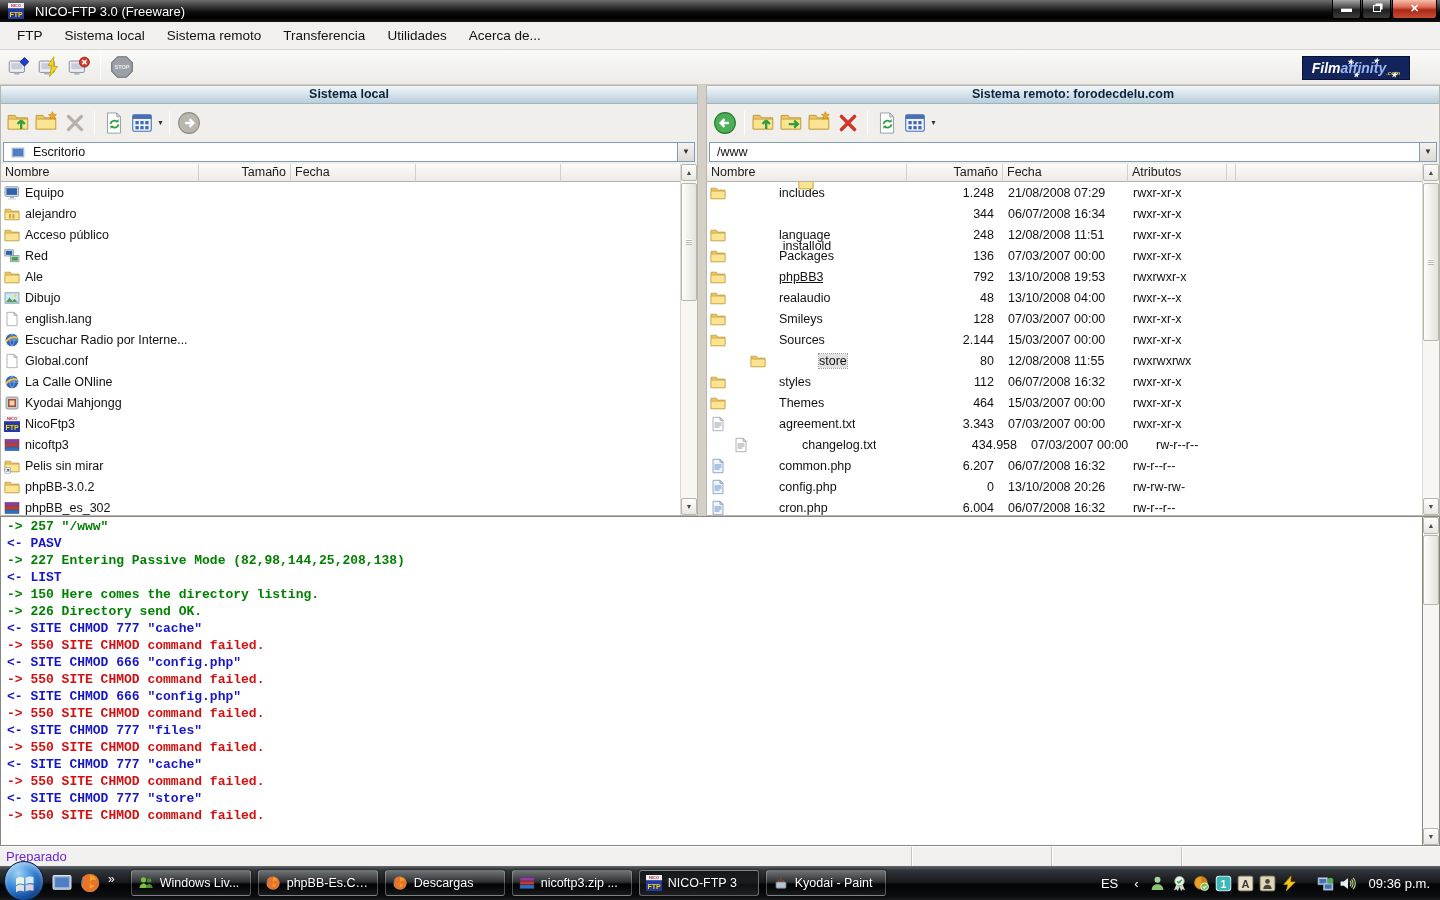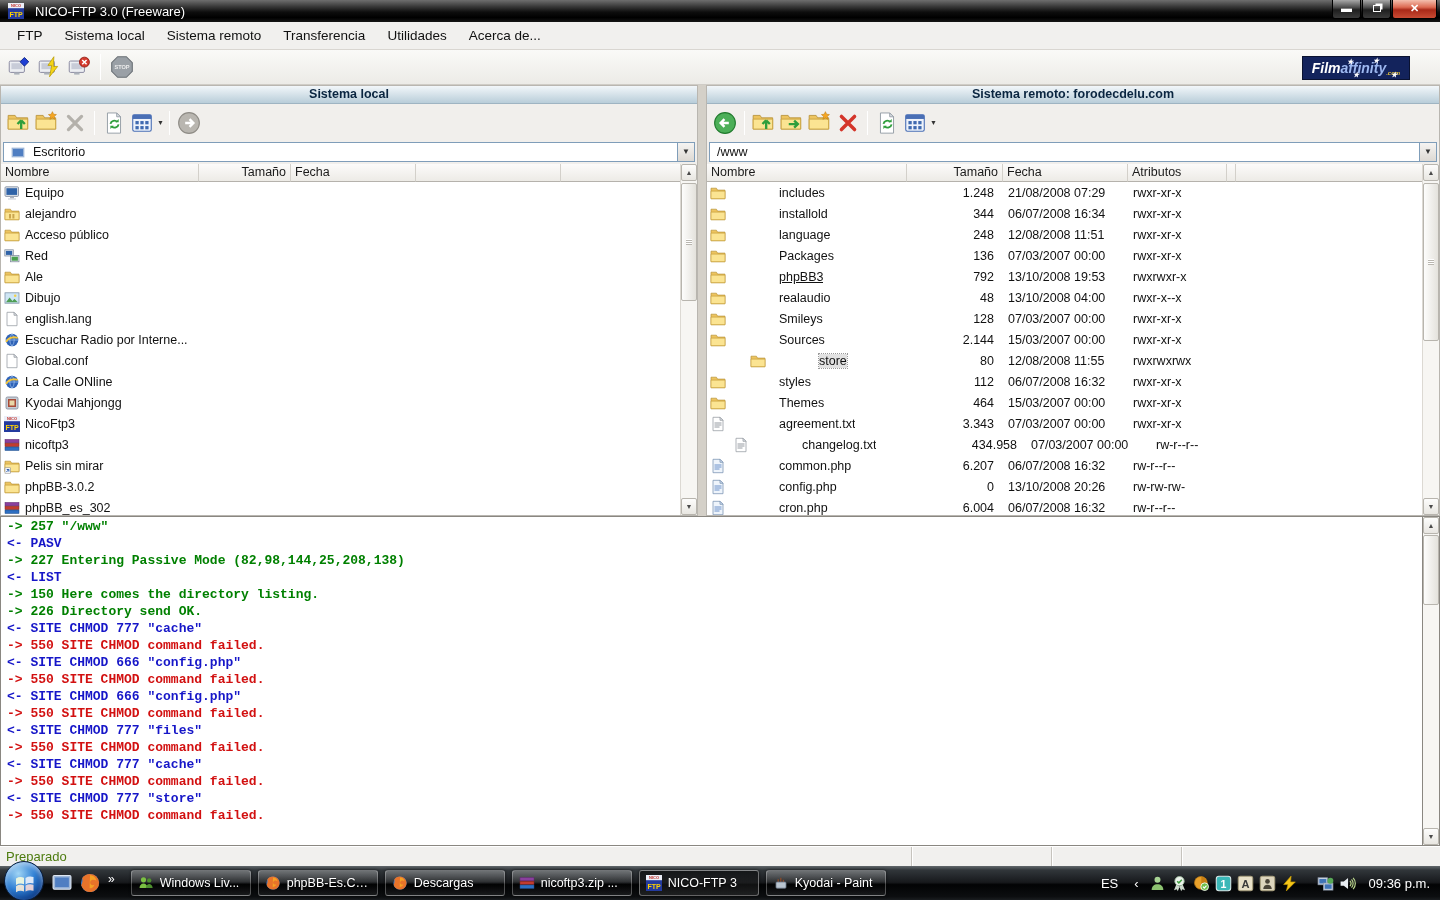--- a/index.html
+++ b/index.html
@@ -85,21 +85,21 @@
 
   
   .logwrap { position:absolute; left:0; top:516px; width:1440px; height:330px; background:#d4d0c8; display:flex; }
   .logarea { flex:1; background:#fff; border:1px solid #8a8781; overflow:hidden; padding:1px 6px; }
   .log-line { font-family:"Liberation Mono","DejaVu Sans Mono",monospace; font-weight:bold;
     font-size:13px; line-height:17px; white-space:pre; }
   .log-line.green { color:#008000; } .log-line.blue { color:#1616c8; } .log-line.red { color:#d21010; }
 
   
   .statusbar { position:absolute; left:0; top:846px; width:1440px; height:20px; background:#f1f0ee;
-    border-top:1px solid #fff; display:flex; font-size:13px; color:#4d7c0f; }
+    border-top:1px solid #fff; display:flex; font-size:13px; color:#6d28d9; }
   .ssec { border-right:1px solid #c6c3bd; box-shadow:1px 0 0 #fff; padding:2px 6px; }
   .ssec.first { flex:1; }
   .ssec.s2 { width:140px; } .ssec.s3 { width:130px; } .ssec.s4 { width:258px; border-right:none; }
 
   
   .taskbar { position:absolute; left:0; top:866px; width:1440px; height:34px;
     background:linear-gradient(#62686c,#31363a 12%,#17191c 48%,#020304 55%,#0c0e10 90%,#1a1d20);
     display:flex; align-items:center; }
   .orb { width:40px; height:40px; border-radius:50%; margin:0 4px 4px 4px; flex:none;
     background:radial-gradient(circle at 35% 30%, #9fd4f5, #2f7fd4 45%, #0d3f8c 75%, #072450);
@@ -543,21 +543,21 @@
                       <path d="M1 6.1h14v7.6H1z" fill="#fbe492" stroke="#c9a03c" stroke-width=".7"></path>
                     </svg>
                   </span>
                   <span class="fname">includes</span>
                 </div>
                 <div class="cell size" style="width: 96px;">1.248</div>
                 <div class="cell" style="width: 125px; padding-left: 5px;">21/08/2008 07:29</div>
                 <div class="cell" style="width: 99px; padding-left: 5px;">rwxr-xr-x</div>
               </div>
               <div class="frow">
-                <div class="cell namec" style="width: 200px;">
+                <div class="cell namec" style="width: 200px; flex-direction: column;">
                   <span class="ficon">
                     <svg viewBox="0 0 16 16">
                       <path d="M1 3.2h5.4l1.2 1.9H15v8.6H1z" fill="#edc45f" stroke="#b8933a" stroke-width=".7"></path>
                       <path d="M1 6.1h14v7.6H1z" fill="#fbe492" stroke="#c9a03c" stroke-width=".7"></path>
                     </svg>
                   </span>
                   <span class="fname">installold</span>
                 </div>
                 <div class="cell size" style="width: 96px;">344</div>
                 <div class="cell" style="width: 125px; padding-left: 5px;">06/07/2008 16:34</div>

